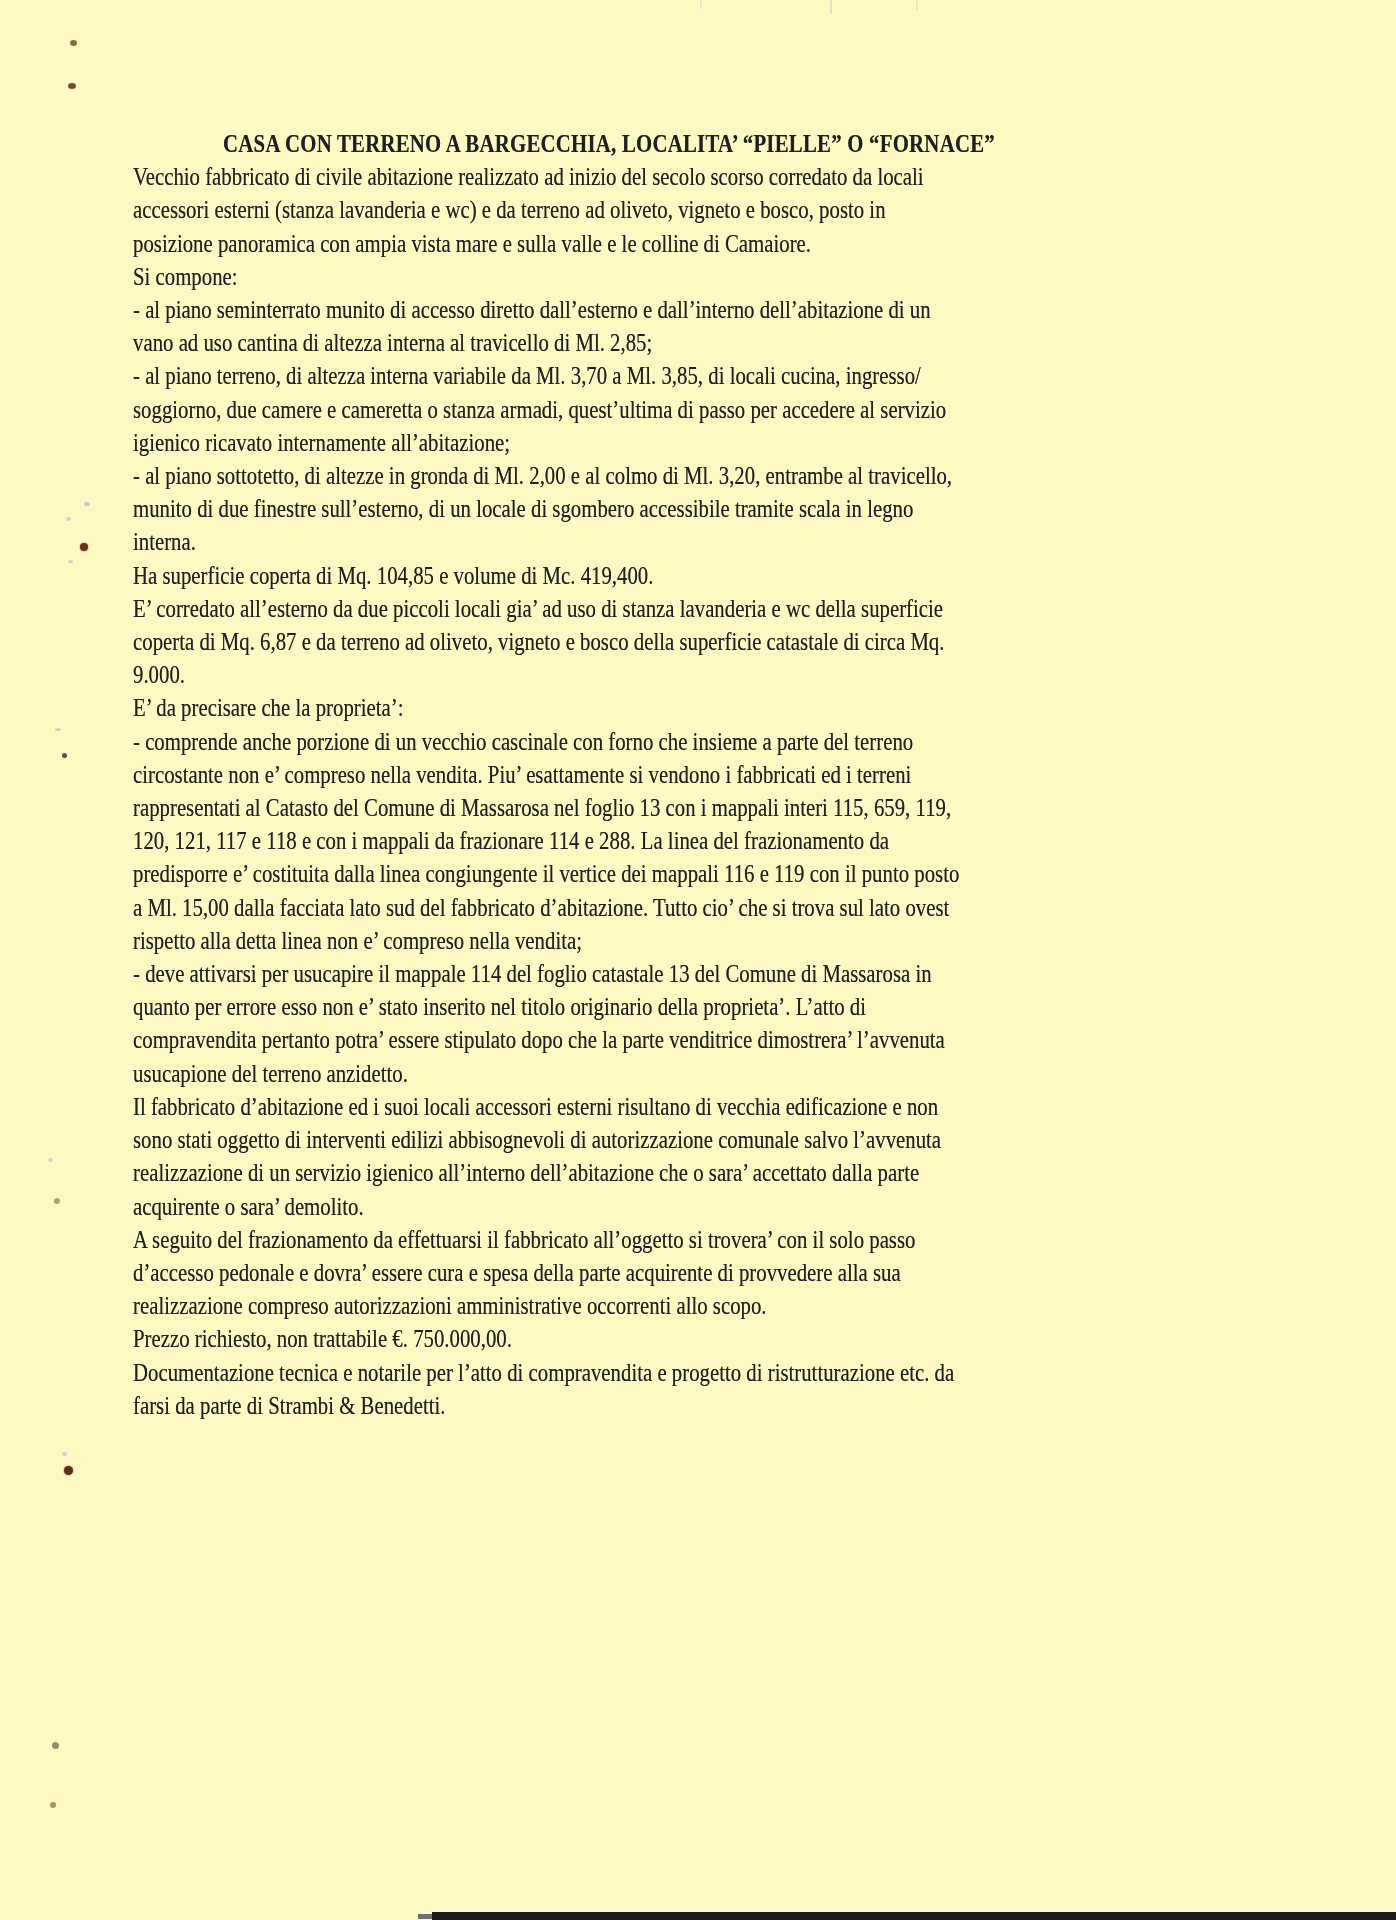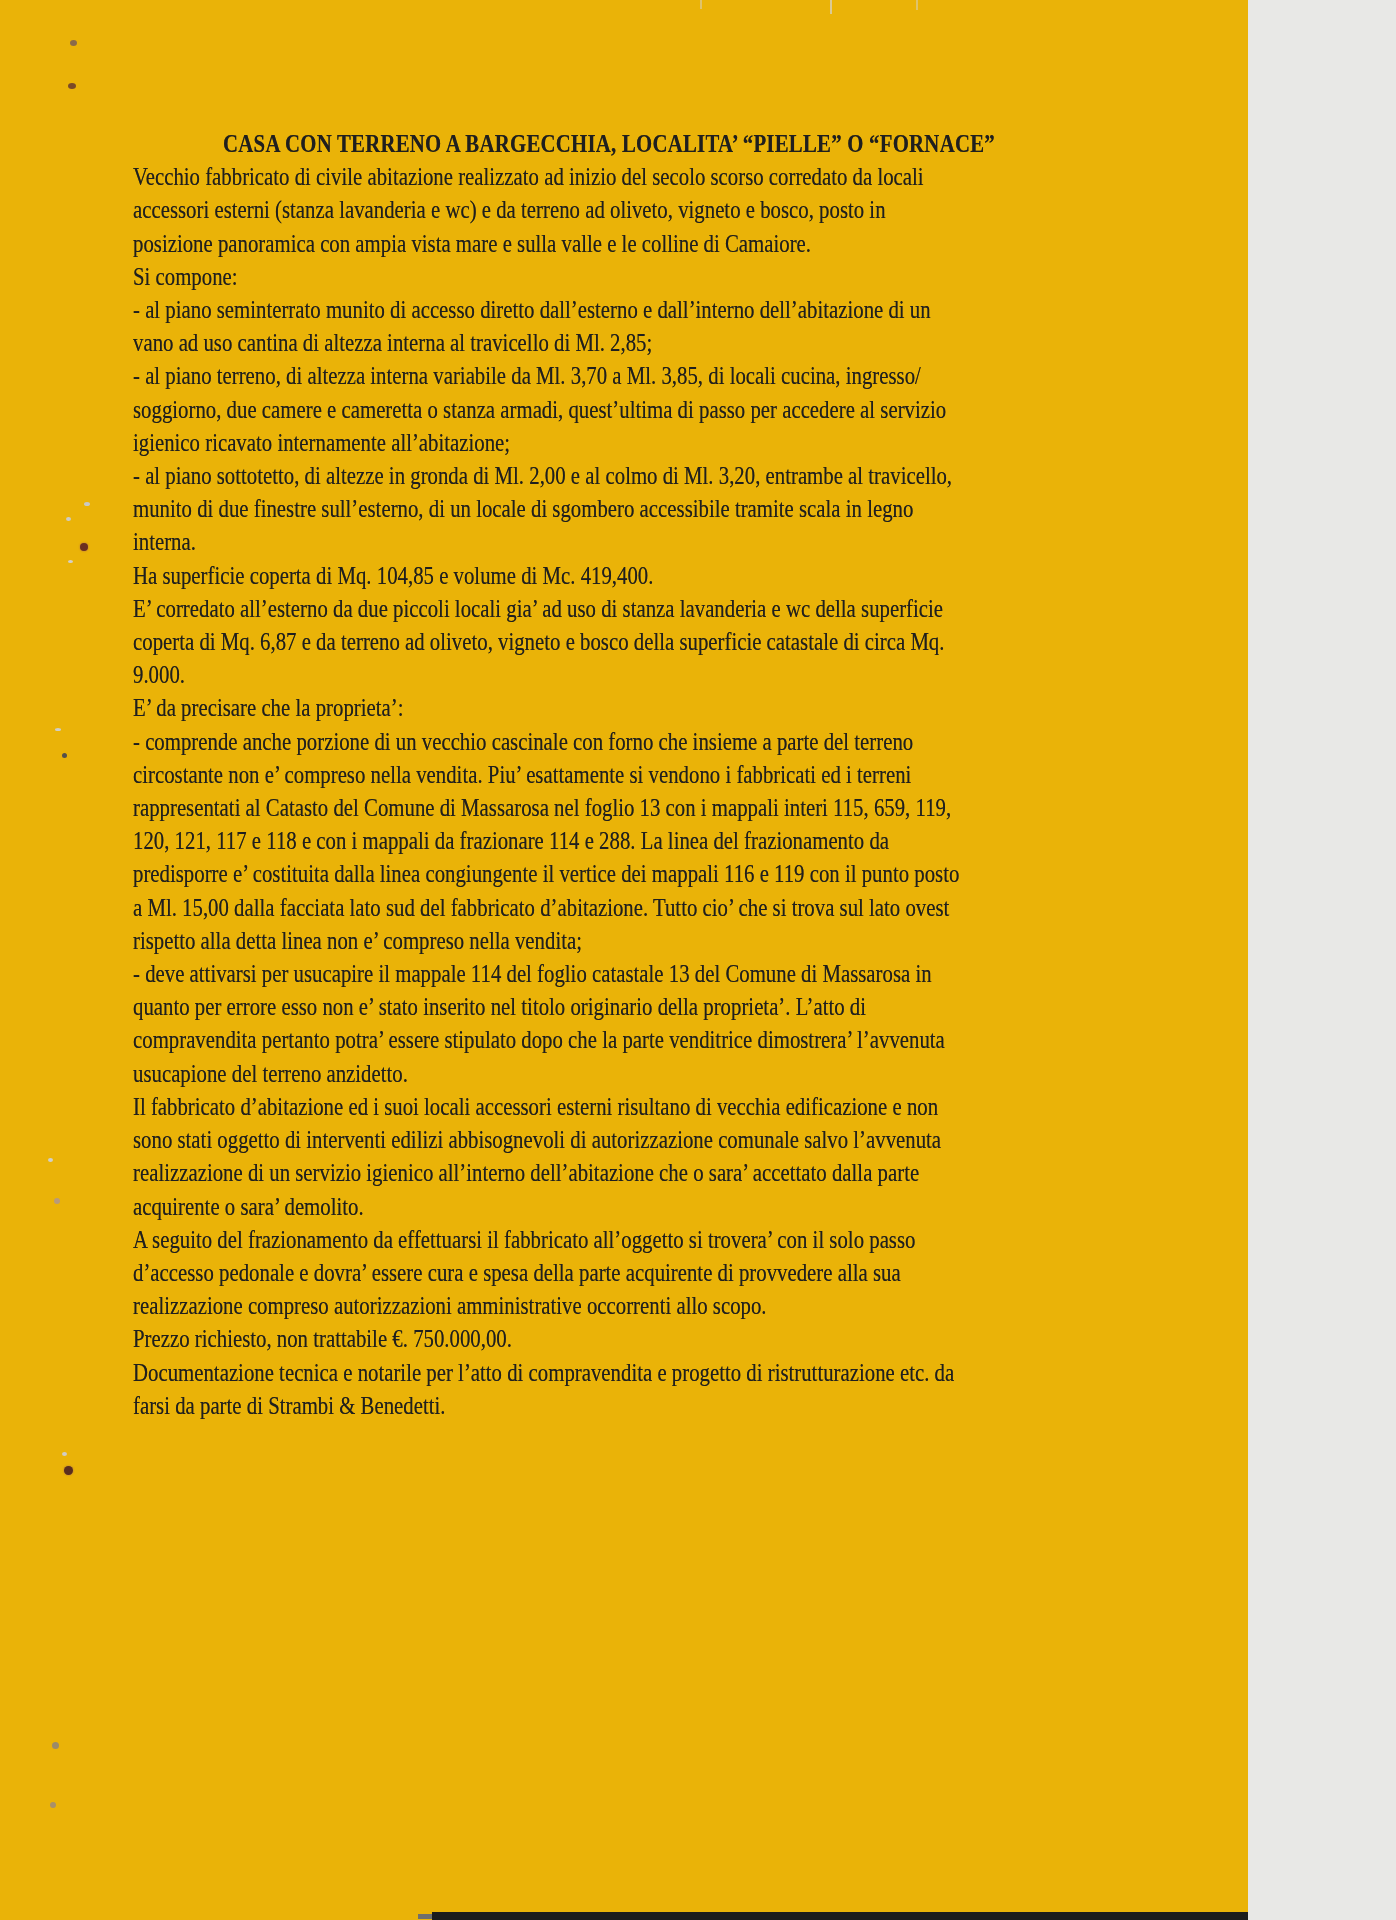--- a/index.html
+++ b/index.html
@@ -2,23 +2,23 @@
 <html><head>
 <meta charset="utf-8">
 <style>
   html, body {
     margin: 0;
     padding: 0;
     background: #e8e8e6;
   }
   .page {
     position: relative;
-    width: 1248px;
+    width: 1396px;
     height: 1920px;
-    background: #eab308;
+    background: #fef9c3;
     overflow: hidden;
     font-family: "Liberation Serif", "DejaVu Serif", serif;
     color: #1f1f1f;
   }
   
   .text-block {
     position: absolute;
     left: 133px;
     top: 127px;
     width: 1190px;

